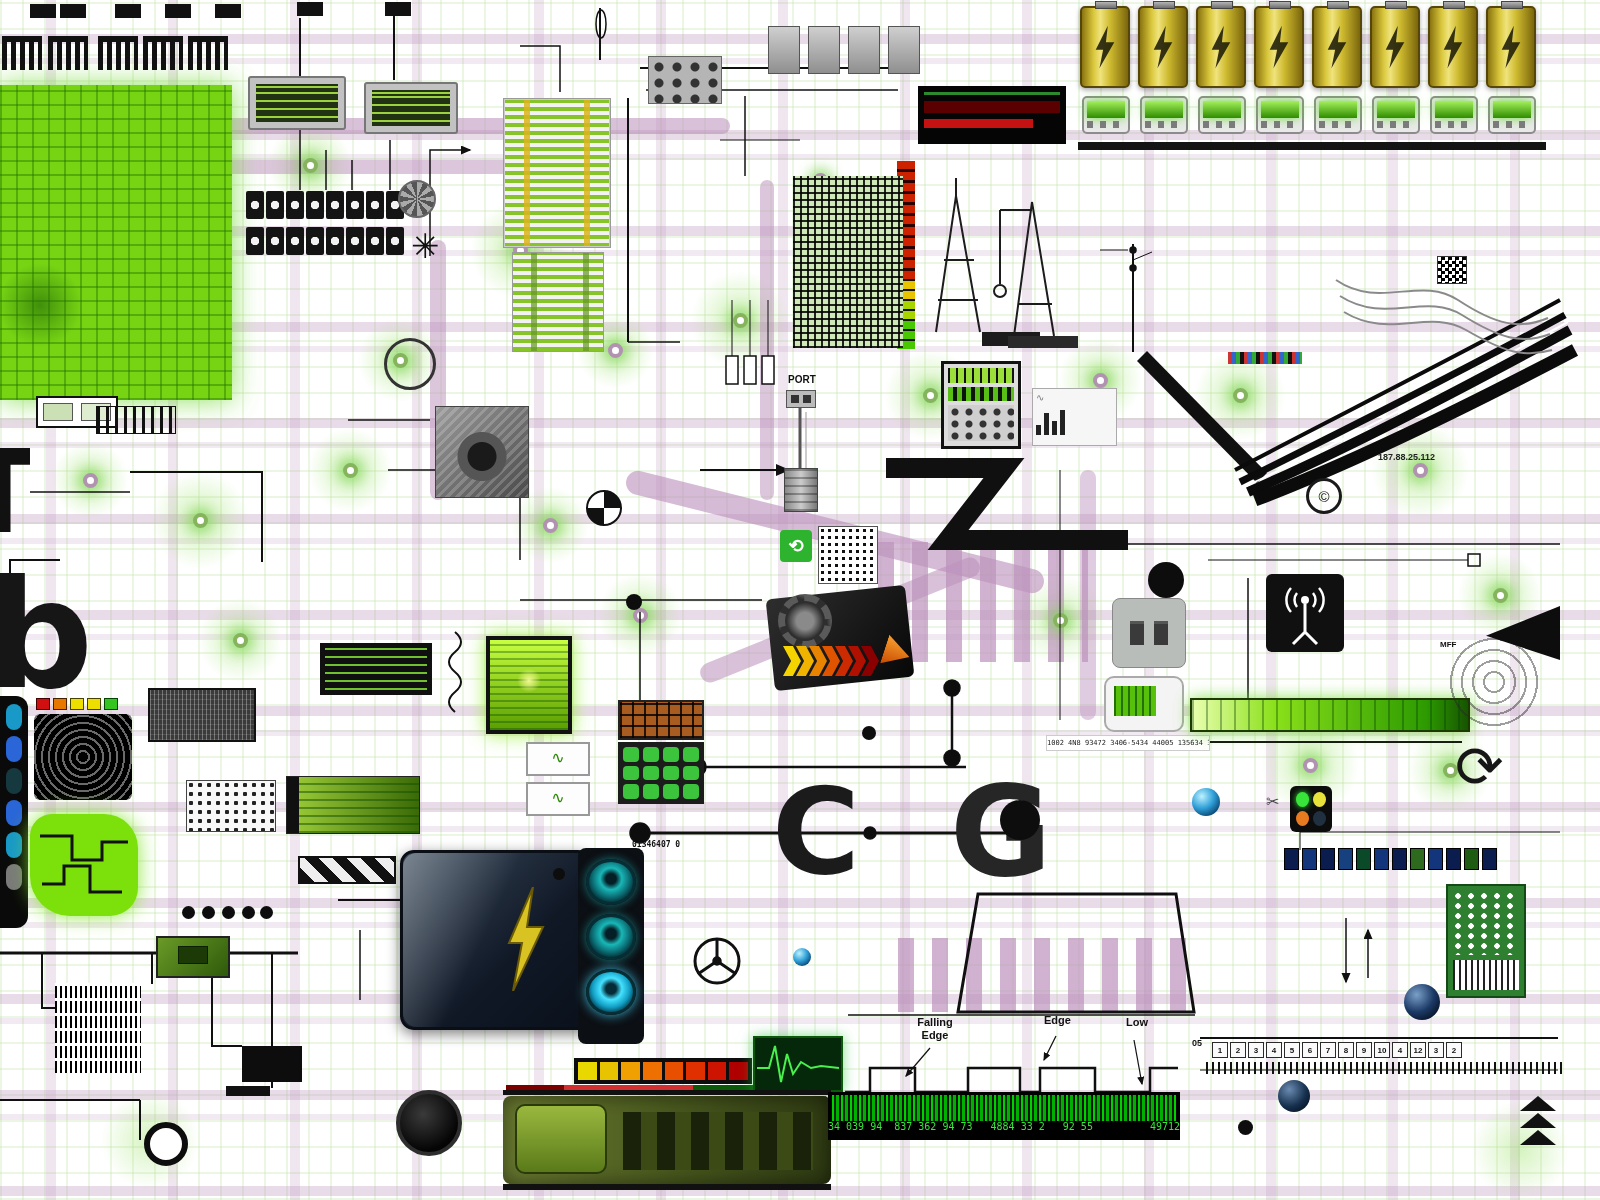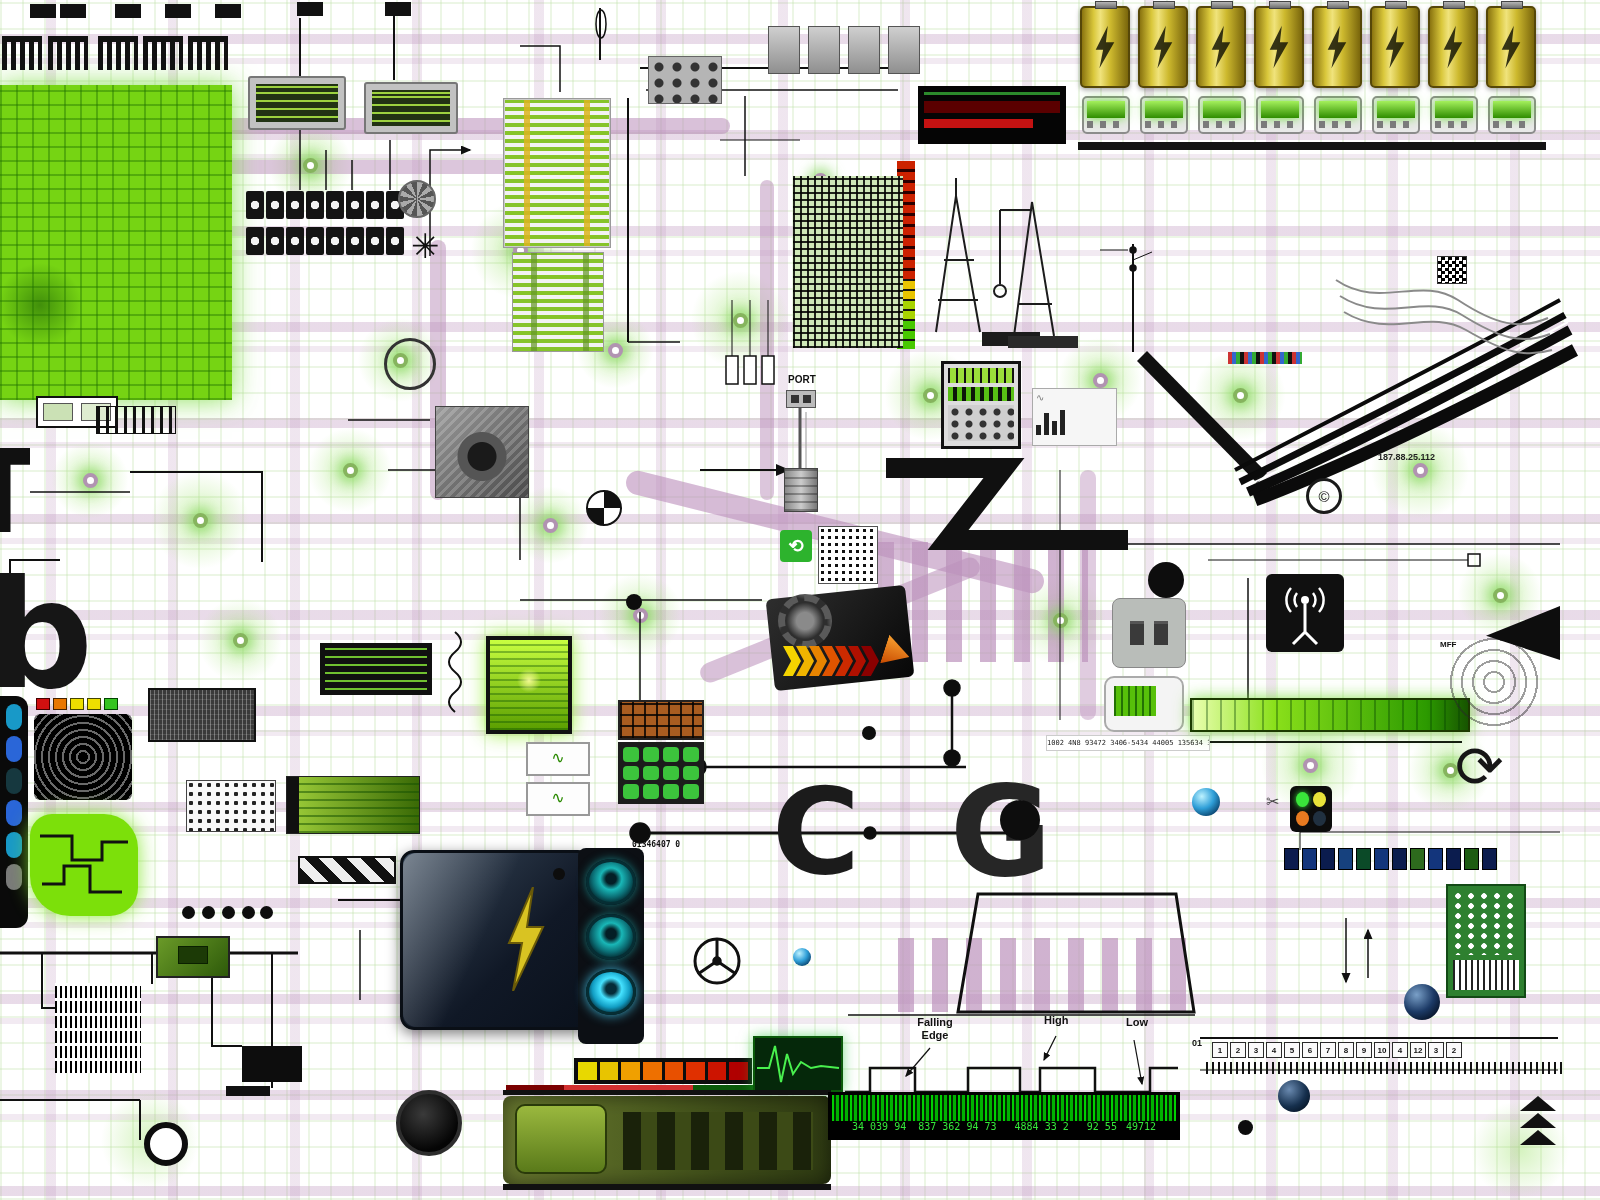--- a/index.html
+++ b/index.html
@@ -590,32 +590,32 @@
 
   <div class="a" style="left:503px;top:1096px;width:328px;height:88px;border-radius:8px;
       background:linear-gradient(90deg,#6a7a30,#4a5a1e 50%,#2e3a12);box-shadow:inset 0 0 20px rgba(0,0,0,.5)">
     <div style="position:absolute;left:12px;top:8px;width:92px;height:70px;border-radius:10px;background:linear-gradient(180deg,#9ab83e,#5a7a1a);border:2px solid #2a3a0a"></div>
     <div style="position:absolute;left:120px;top:16px;width:190px;height:58px;background:repeating-linear-gradient(90deg,#1a220a 0 18px,#3c4a16 18px 34px)"></div>
   </div>
   <div class="a" style="left:503px;top:1090px;width:328px;height:5px;background:#111"></div>
   <div class="a" style="left:503px;top:1184px;width:328px;height:6px;background:#111"></div>
 
   <div class="a" style="left:908px;top:1016px;width:54px;font-size:11px;font-weight:bold;text-align:center;line-height:1.15">Falling Edge</div>
-  <div class="a" style="left:1044px;top:1014px;font-size:11px;font-weight:bold">High</div>
+  <div class="a" style="left:1044px;top:1014px;font-size:11px;font-weight:bold">Edge</div>
   <div class="a" style="left:1126px;top:1016px;font-size:11px;font-weight:bold">Low</div>
 
   <div class="a" style="left:828px;top:1092px;width:352px;height:48px;background:#000;display:flex;flex-direction:column">
     <div style="height:26px;margin:3px 4px 0 4px;background:repeating-linear-gradient(90deg,#00d000 0 2px,#002a00 2px 4px,#00b000 4px 7px,#001500 7px 9px)"></div>
-    <div style="display:flex;justify-content:space-between;align-items:flex-end;padding:0 24px">
+    <div style="display:flex;justify-content:space-between;align-items:flex-end;padding:0 0">
       <span class="mono" style="font-size:10px;color:#35e83a;white-space:pre">34 039 94  837 362 94 73   4884 33 2   92 55</span>
       <span class="mono" style="font-size:10px;color:#35e83a">49712</span>
     </div>
   </div>
 
-  <span class="a" style="left:1192px;top:1038px;font-size:9px;font-weight:bold">01</span>
+  <span class="a" style="left:1192px;top:1038px;font-size:9px;font-weight:bold">05</span>
   <div class="a dip-row" style="left:1212px;top:1042px">
       <div class="dipcell">1</div>
       <div class="dipcell">2</div>
       <div class="dipcell">3</div>
       <div class="dipcell">4</div>
       <div class="dipcell">5</div>
       <div class="dipcell">6</div>
       <div class="dipcell">7</div>
       <div class="dipcell">8</div>
       <div class="dipcell">9</div>

